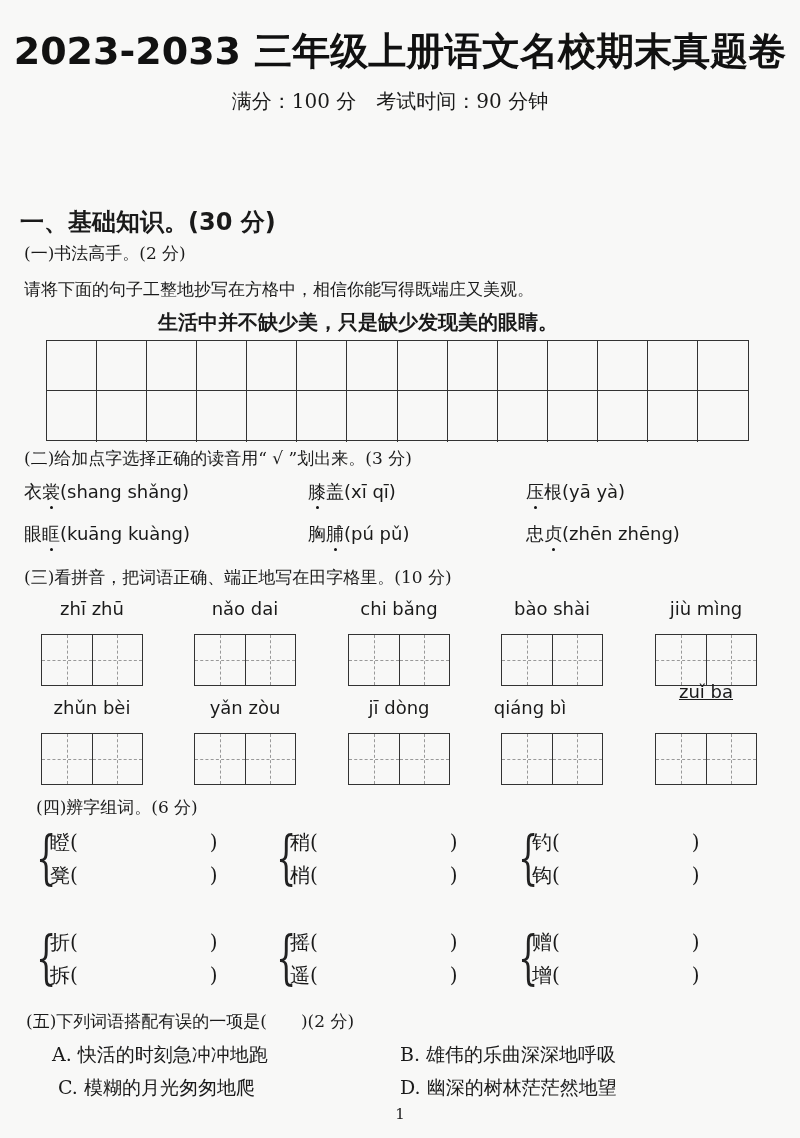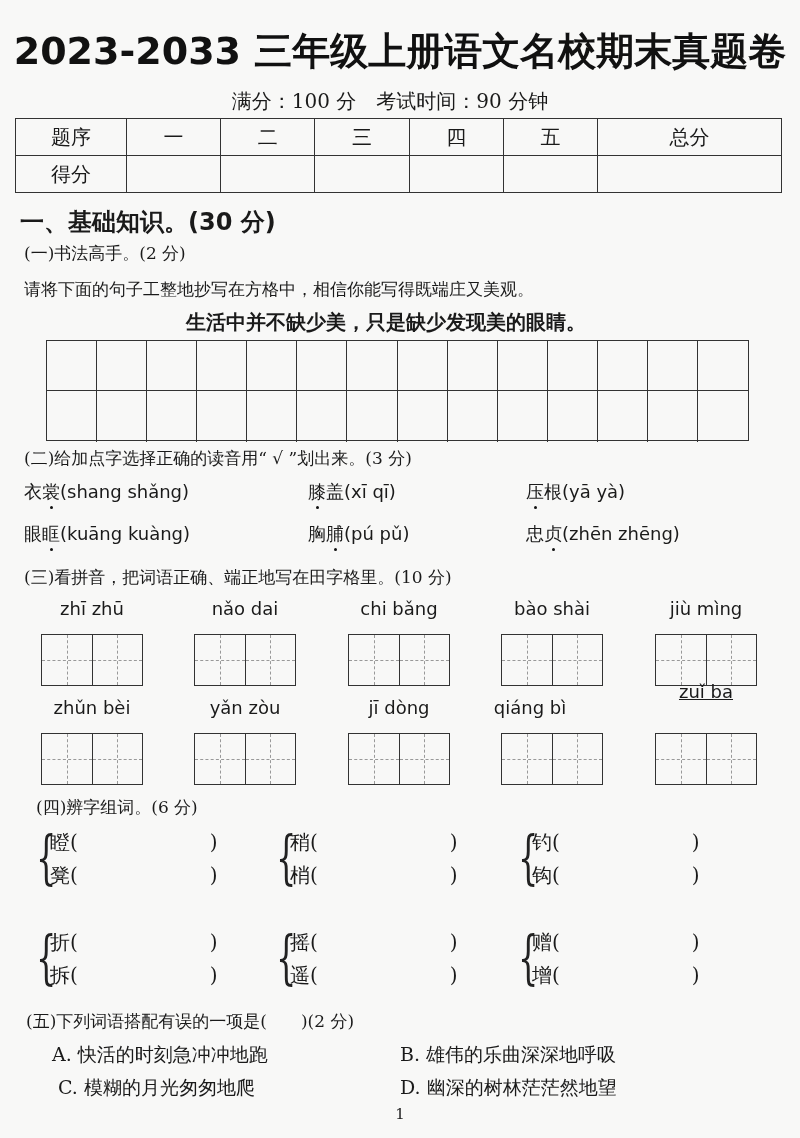--- a/index.html
+++ b/index.html
@@ -14,21 +14,21 @@
     font-weight: bold; font-size: 38px; letter-spacing: 0px; color: #111;
   }
   .subtitle { left: 0; width: 780px; top: 88px; text-align: center; font-size: 20px; }
   table.score {
     position: absolute; left: 15px; top: 118px; width: 767px; height: 73px;
     border-collapse: collapse; font-size: 20px;
   }
   table.score td { border: 1.5px solid #333; text-align: center; padding: 0; height: 36px; }
   .h1 { left: 20px; top: 206px; font-family: "DejaVu Sans", "Liberation Sans", sans-serif; font-weight: bold; font-size: 24px; }
   .sec { font-size: 17px; }
-  .sentence { left: 0; width: 716px; top: 309px; text-align: center; font-family: "DejaVu Sans", "Liberation Sans", sans-serif; font-weight: bold; font-size: 20px; padding-left: 28px; }
+  .sentence { left: 0; width: 716px; top: 309px; text-align: center; font-family: "DejaVu Sans", "Liberation Sans", sans-serif; font-weight: bold; font-size: 20px; }
   .grid14 {
     position: absolute; left: 46px; top: 340px; width: 703px; height: 101px;
     display: grid; grid-template-columns: repeat(14, 1fr); grid-template-rows: 50px 51px;
     border: 1.5px solid #333; box-sizing: border-box;
   }
   .grid14 .cell { border-right: 1px solid #333; border-bottom: 1px solid #333; }
   .grid14 .cell:nth-child(14n) { border-right: none; }
   .grid14 .cell:nth-child(n+15) { border-bottom: none; }
   .pinyin { font-family: "DejaVu Sans", "Liberation Sans", sans-serif; font-size: 18px; }
   .dotchar { position: relative; display: inline-block; }
@@ -46,38 +46,20 @@
   .opt { font-size: 19px; }
 </style>
 </head>
 <body>
 
 <div class="abs title">2023-2033 三年级上册语文名校期末真题卷</div>
 <div class="abs subtitle">满分：100 分　考试时间：90 分钟</div>
 
 <table class="score">
   <tbody>
-      <tr>
-    <td style="width:110px">题序</td>
-    <td>一</td>
-    <td>二</td>
-    <td>三</td>
-    <td>四</td>
-    <td>五</td>
-    <td>总分</td>
-  </tr>
-  <tr>
-    <td>得分</td>
-    <td></td>
-    <td></td>
-    <td></td>
-    <td></td>
-    <td></td>
-    <td></td>
-  </tr>
 </tbody>
   </table>
 
 <div class="abs h1">一、基础知识。(30 分)</div>
 
 <div class="abs sec" style="left:24px; top:242px;">(一)书法高手。(2 分)</div>
 <div class="abs sec" style="left:24px; top:278px;">请将下面的句子工整地抄写在方格中，相信你能写得既端庄又美观。</div>
 <div class="abs sentence">生活中并不缺少美，只是缺少发现美的眼睛。</div>
 <div class="grid14" id="grid14">
     <div class="cell"></div>

